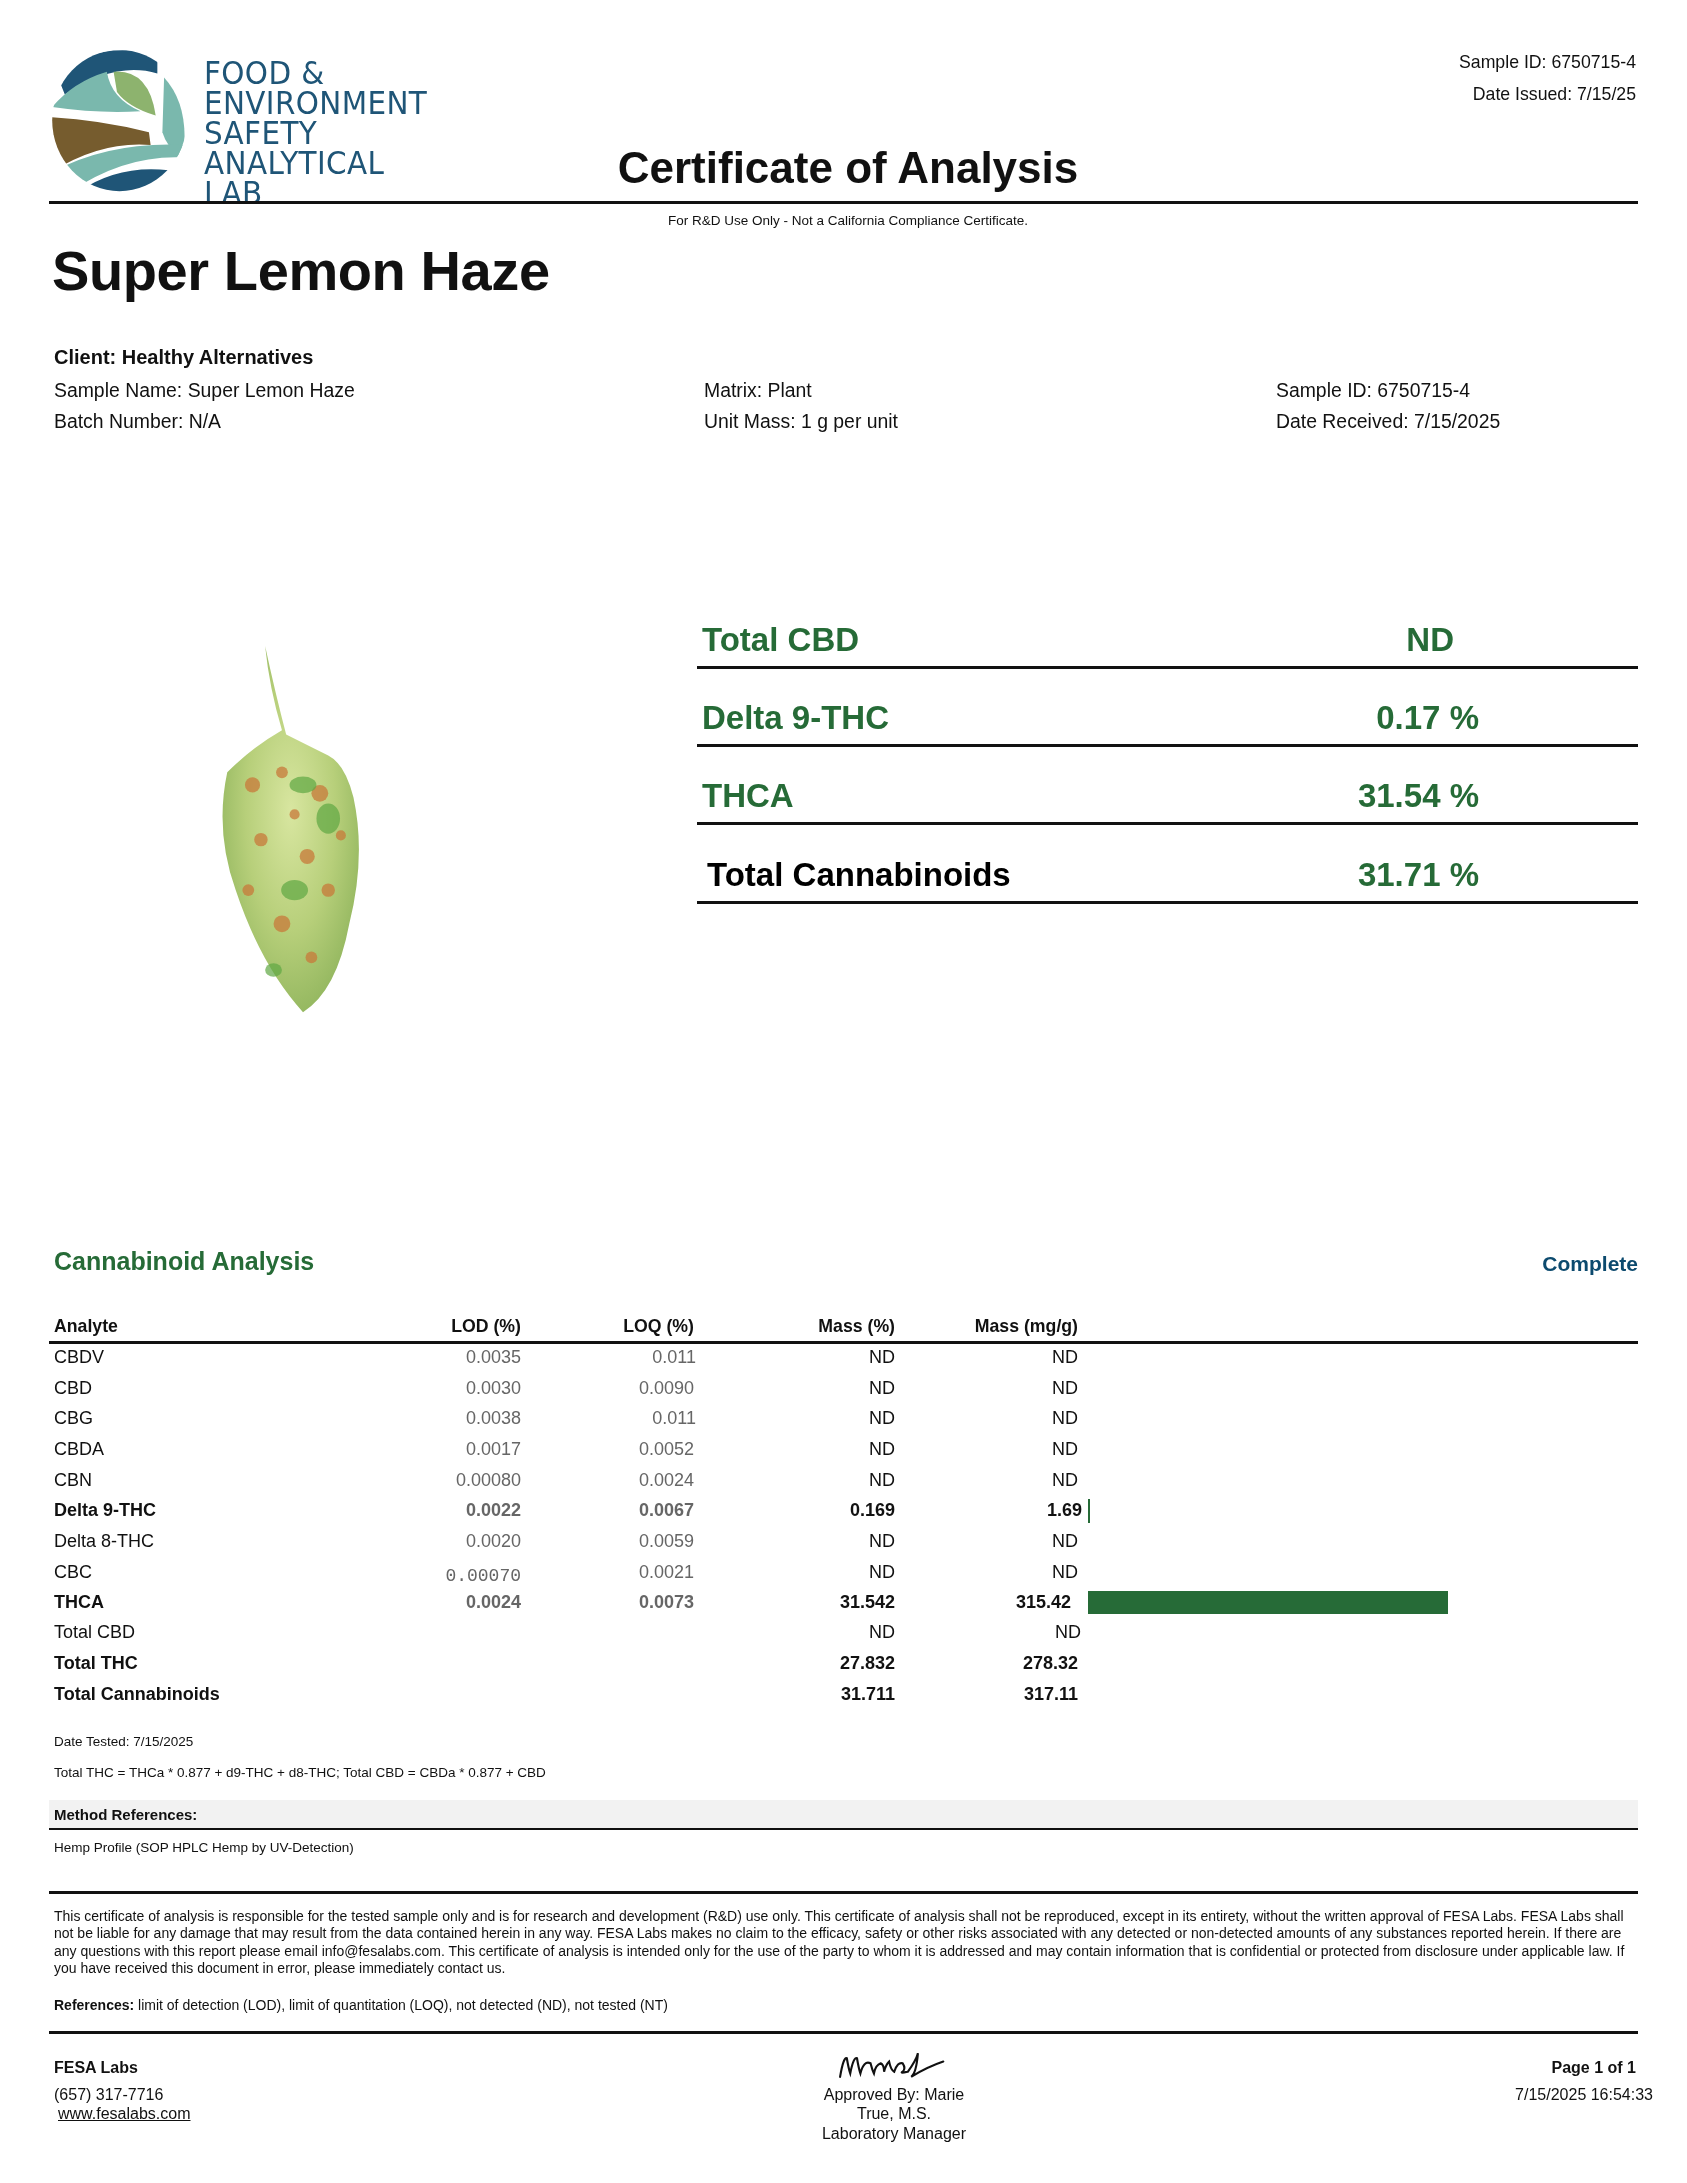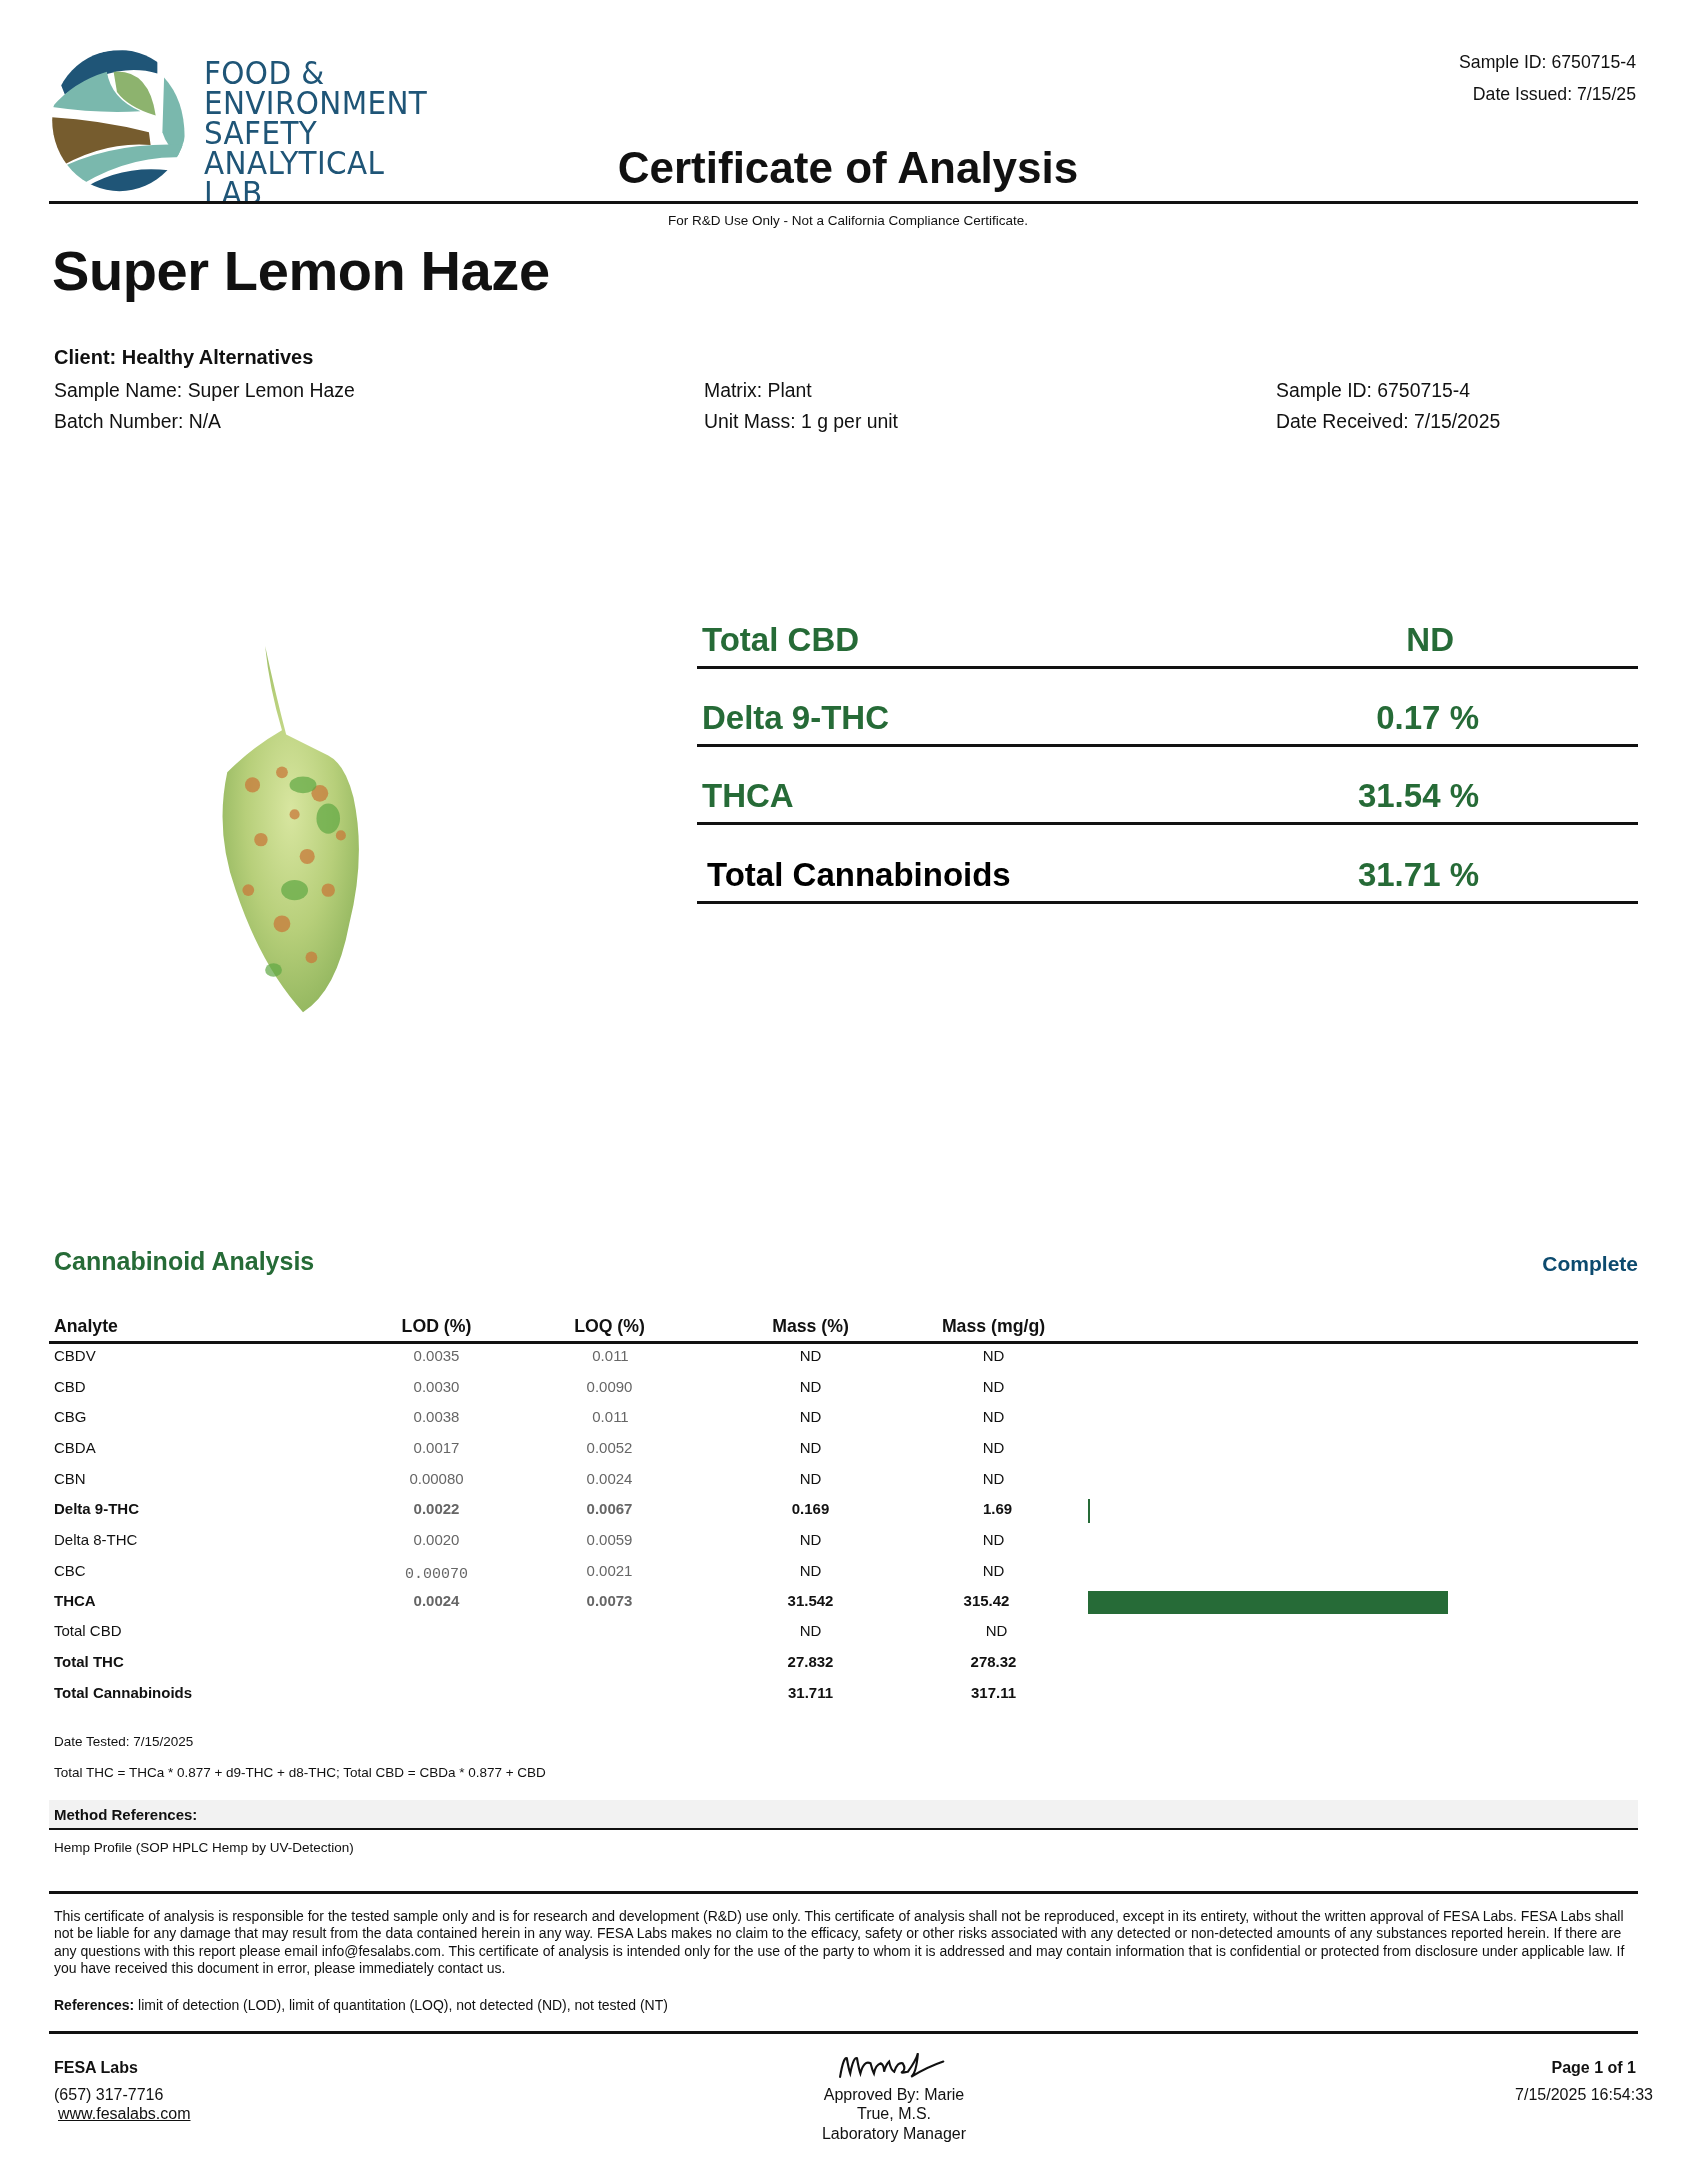--- a/index.html
+++ b/index.html
@@ -27,22 +27,22 @@
   .sum-row { position:absolute; left:697px; width:941px; height:78px; }
   .sum-label { position:absolute; left:5px; bottom:10px; font-size:33px; font-weight:bold; color:#266b37; }
   .sum-val { position:absolute; right:159px; bottom:10px; font-size:33px; font-weight:bold; color:#266b37; text-align:right; }
   .sum-rule { position:absolute; left:0; right:0; bottom:0; height:3.4px; background:#111; }
 
   
   #ca-title { left:54px; top:1247px; font-size:25px; font-weight:bold; color:#266b37; }
   #ca-status { right:49px; top:1252px; font-size:21px; font-weight:bold; color:#0c4a6e; }
 
   .th { position:absolute; top:1316px; font-size:17.7px; font-weight:bold; }
-  .cell { position:absolute; font-size:15px; }
-  .num { text-align:center; }
+  .cell { position:absolute; font-size:18px; }
+  .num { text-align:right; }
   .grey { color:#666; }
   .bold { font-weight:bold; }
   .bar { position:absolute; height:23px; background:#266b37; }
 
   .small { font-size:13.5px; }
   #method-bg { left:49px; top:1800px; width:1589px; height:28px; background:#f2f2f2; border-bottom:2.5px solid #111; }
 
   #disclaimer { left:54px; top:1908px; width:1586px; font-size:14px; line-height:17.3px; }
 
   .foot { font-size:16px; line-height:19.4px; }

